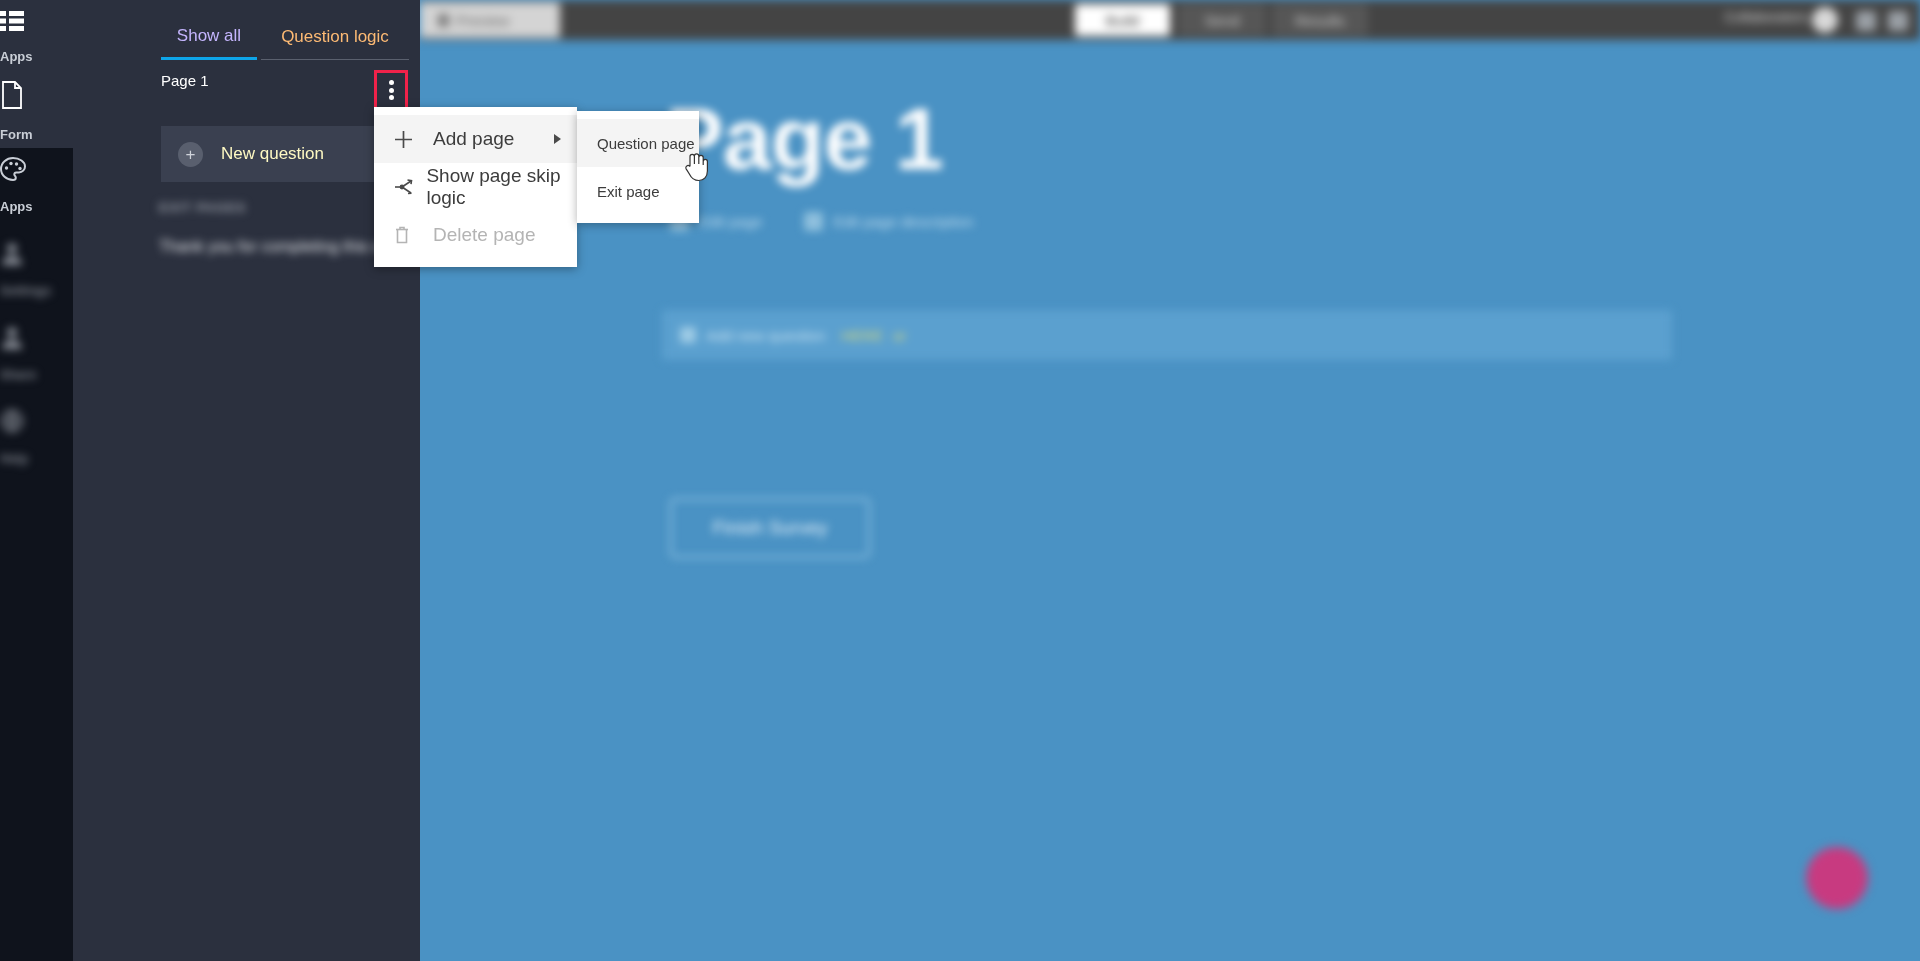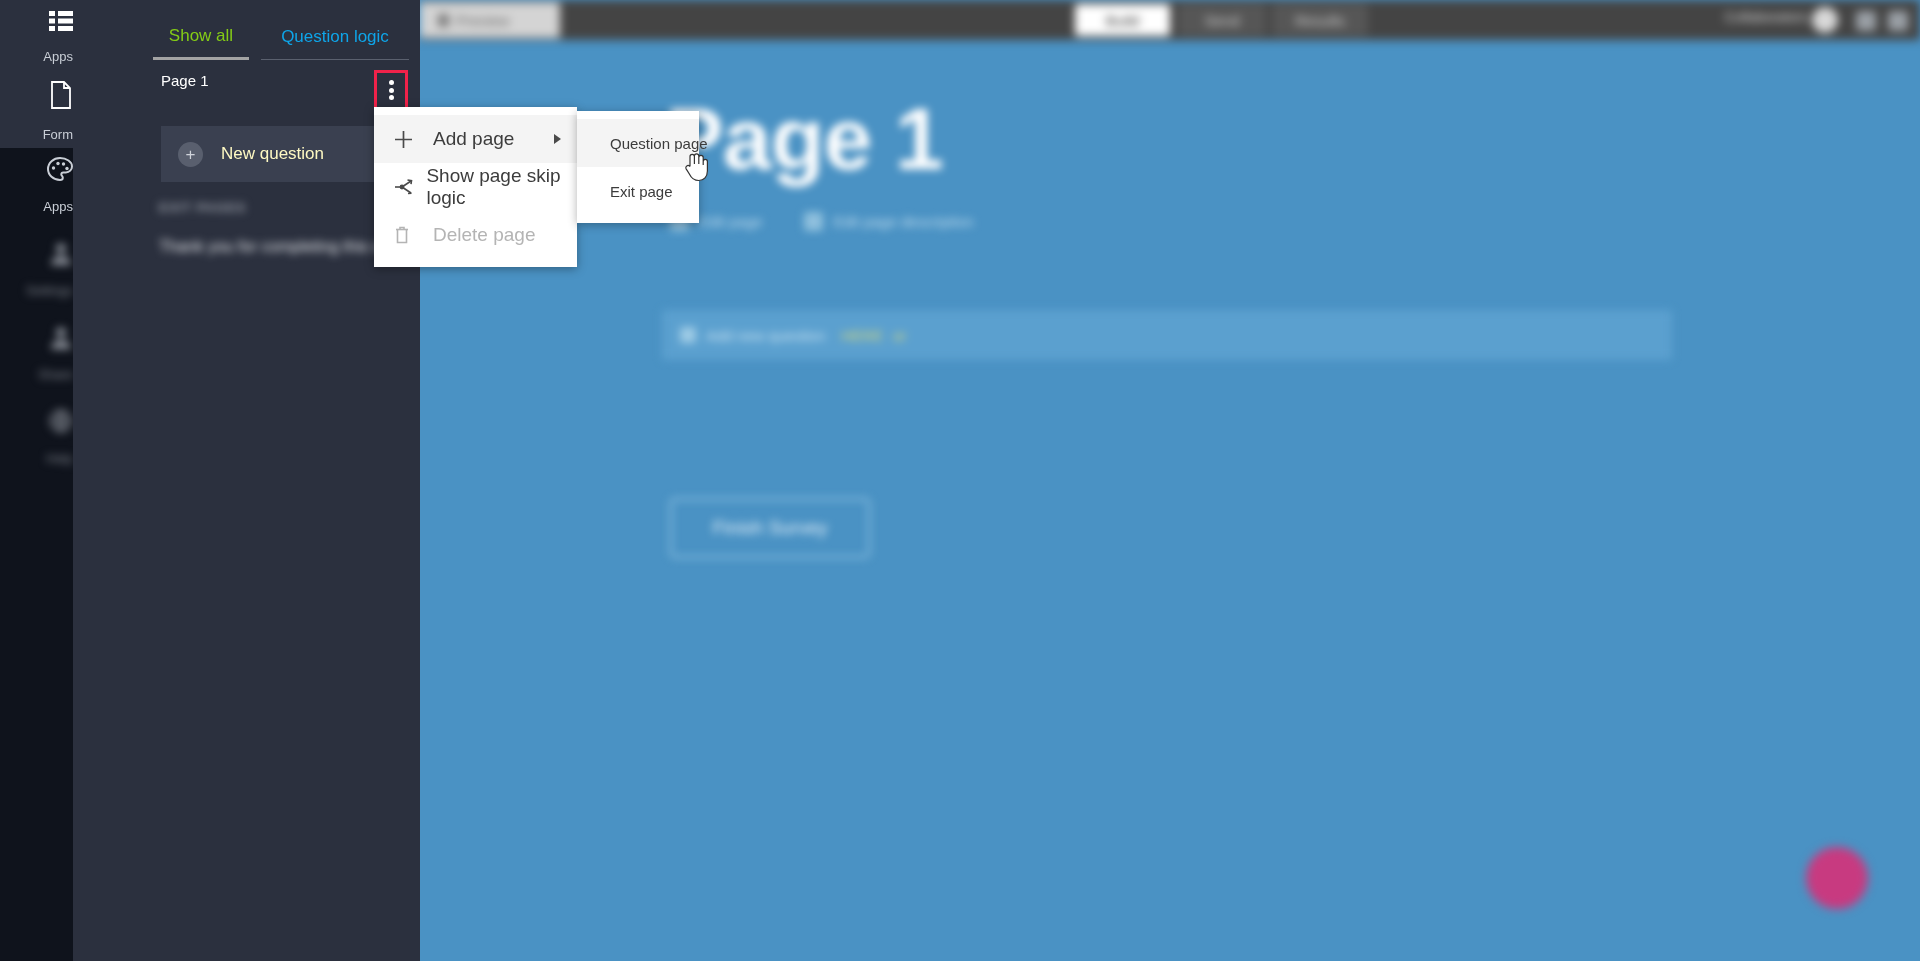--- a/index.html
+++ b/index.html
@@ -74,40 +74,40 @@
     border-radius: 50%; background: #c83a80; filter: blur(5px);
   }
 
   
   .rail {
     position: absolute; left: 0; top: 0; width: 73px; height: 961px;
     background: #0f131c;
   }
   .rail-item {
     width: 73px; height: 74px; display: flex; flex-direction: column;
-    align-items: flex-end; justify-content: center; gap: 18px; cursor: pointer;
+    align-items: flex-start; justify-content: center; gap: 18px; cursor: pointer; font-weight: bold;
   }
   .rail-item.active { background: #2b303e; }
   .rail-label { font-size: 13px; color: #c9ced6; }
   .rail-item.blurred { filter: blur(4px); }
   .rail-item.blurred .rail-label { color: #7e838c; }
   .rail-icn { display: flex; align-items: center; justify-content: center; }
 
   
   .panel {
     position: absolute; left: 73px; top: 0; width: 347px; height: 961px;
     background: #2b303e;
   }
   .tabs { position: absolute; left: 0; top: 14px; width: 347px; height: 48px; }
   .tab {
     position: absolute; top: 0; height: 46px; display: flex; align-items: center;
     justify-content: center; font-size: 17px; cursor: pointer;
   }
-  .tab.t1 { left: 80px; width: 96px; color: #84cc16; border-bottom: 3px solid #a3a3a3; }
-  .tab.t2 { left: 188px; width: 148px; color: #0ea5e9; border-bottom: 1px solid #5a606e; }
+  .tab.t1 { left: 88px; width: 96px; color: #c4b5fd; border-bottom: 3px solid #0ea5e9; }
+  .tab.t2 { left: 188px; width: 148px; color: #fdba74; border-bottom: 1px solid #5a606e; }
   .page-label {
     position: absolute; left: 88px; top: 72px; font-size: 15px; font-weight: normal; color: #ffffff;
   }
   .kebab-wrap {
     position: absolute; left: 374px; top: 70px; width: 34px; height: 40px;
     border: 3px solid #f0224a; display: flex; align-items: center; justify-content: center;
     cursor: pointer;
   }
   .kebab-dot { width: 5px; height: 5px; border-radius: 50%; background: #ffffff; margin: 2.5px 0; }
   .newq-row {
@@ -146,21 +146,21 @@
     border-left: 7px solid #4a4a4a;
   }
 
   
   .submenu {
     position: absolute; left: 577px; top: 111px; width: 122px;
     background: #ffffff; box-shadow: 0 2px 9px rgba(0,0,0,.3);
     padding: 8px 0; z-index: 50;
   }
   .sub-item {
-    height: 48px; display: flex; align-items: center; padding-left: 33px;
+    height: 48px; display: flex; align-items: center; padding-left: 20px;
     font-size: 15px; color: #3c3c3c; cursor: pointer; white-space: nowrap;
   }
   .sub-item.hover { background: #f4f4f4; }
 
   
   .cursor { position: absolute; left: 683px; top: 150px; z-index: 90; pointer-events: none; }
 </style>
 </head>
 <body>
 

